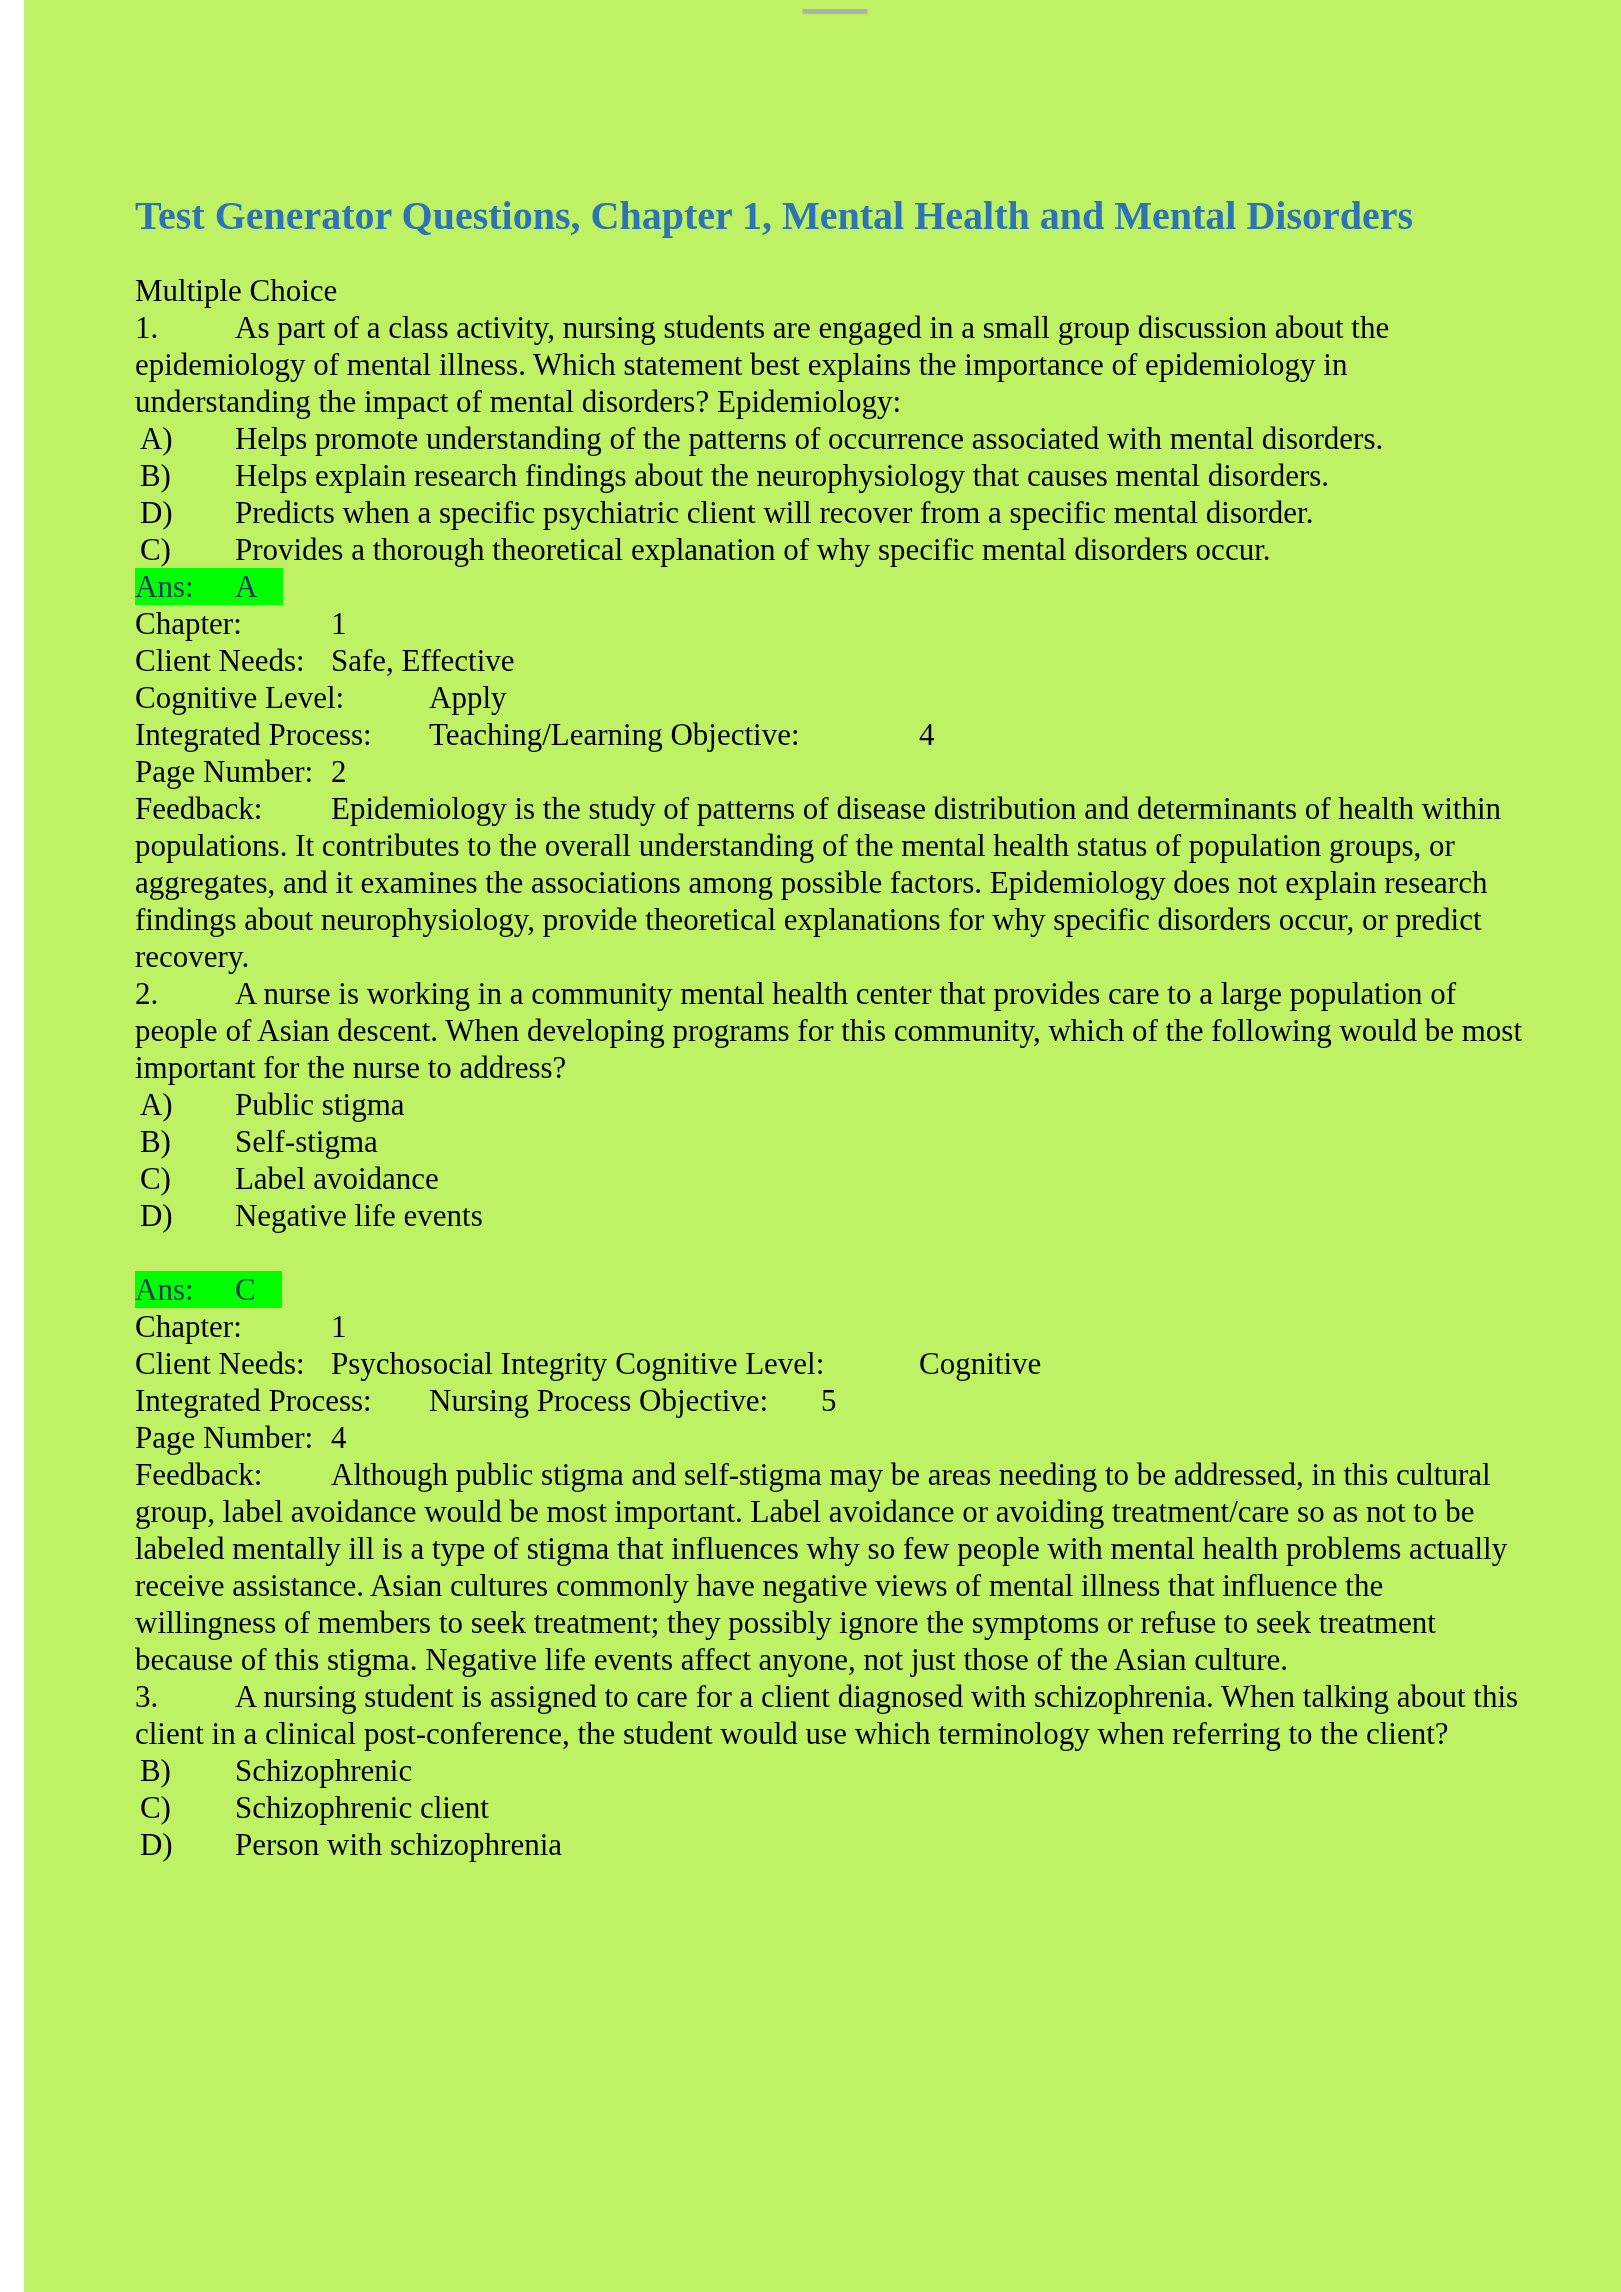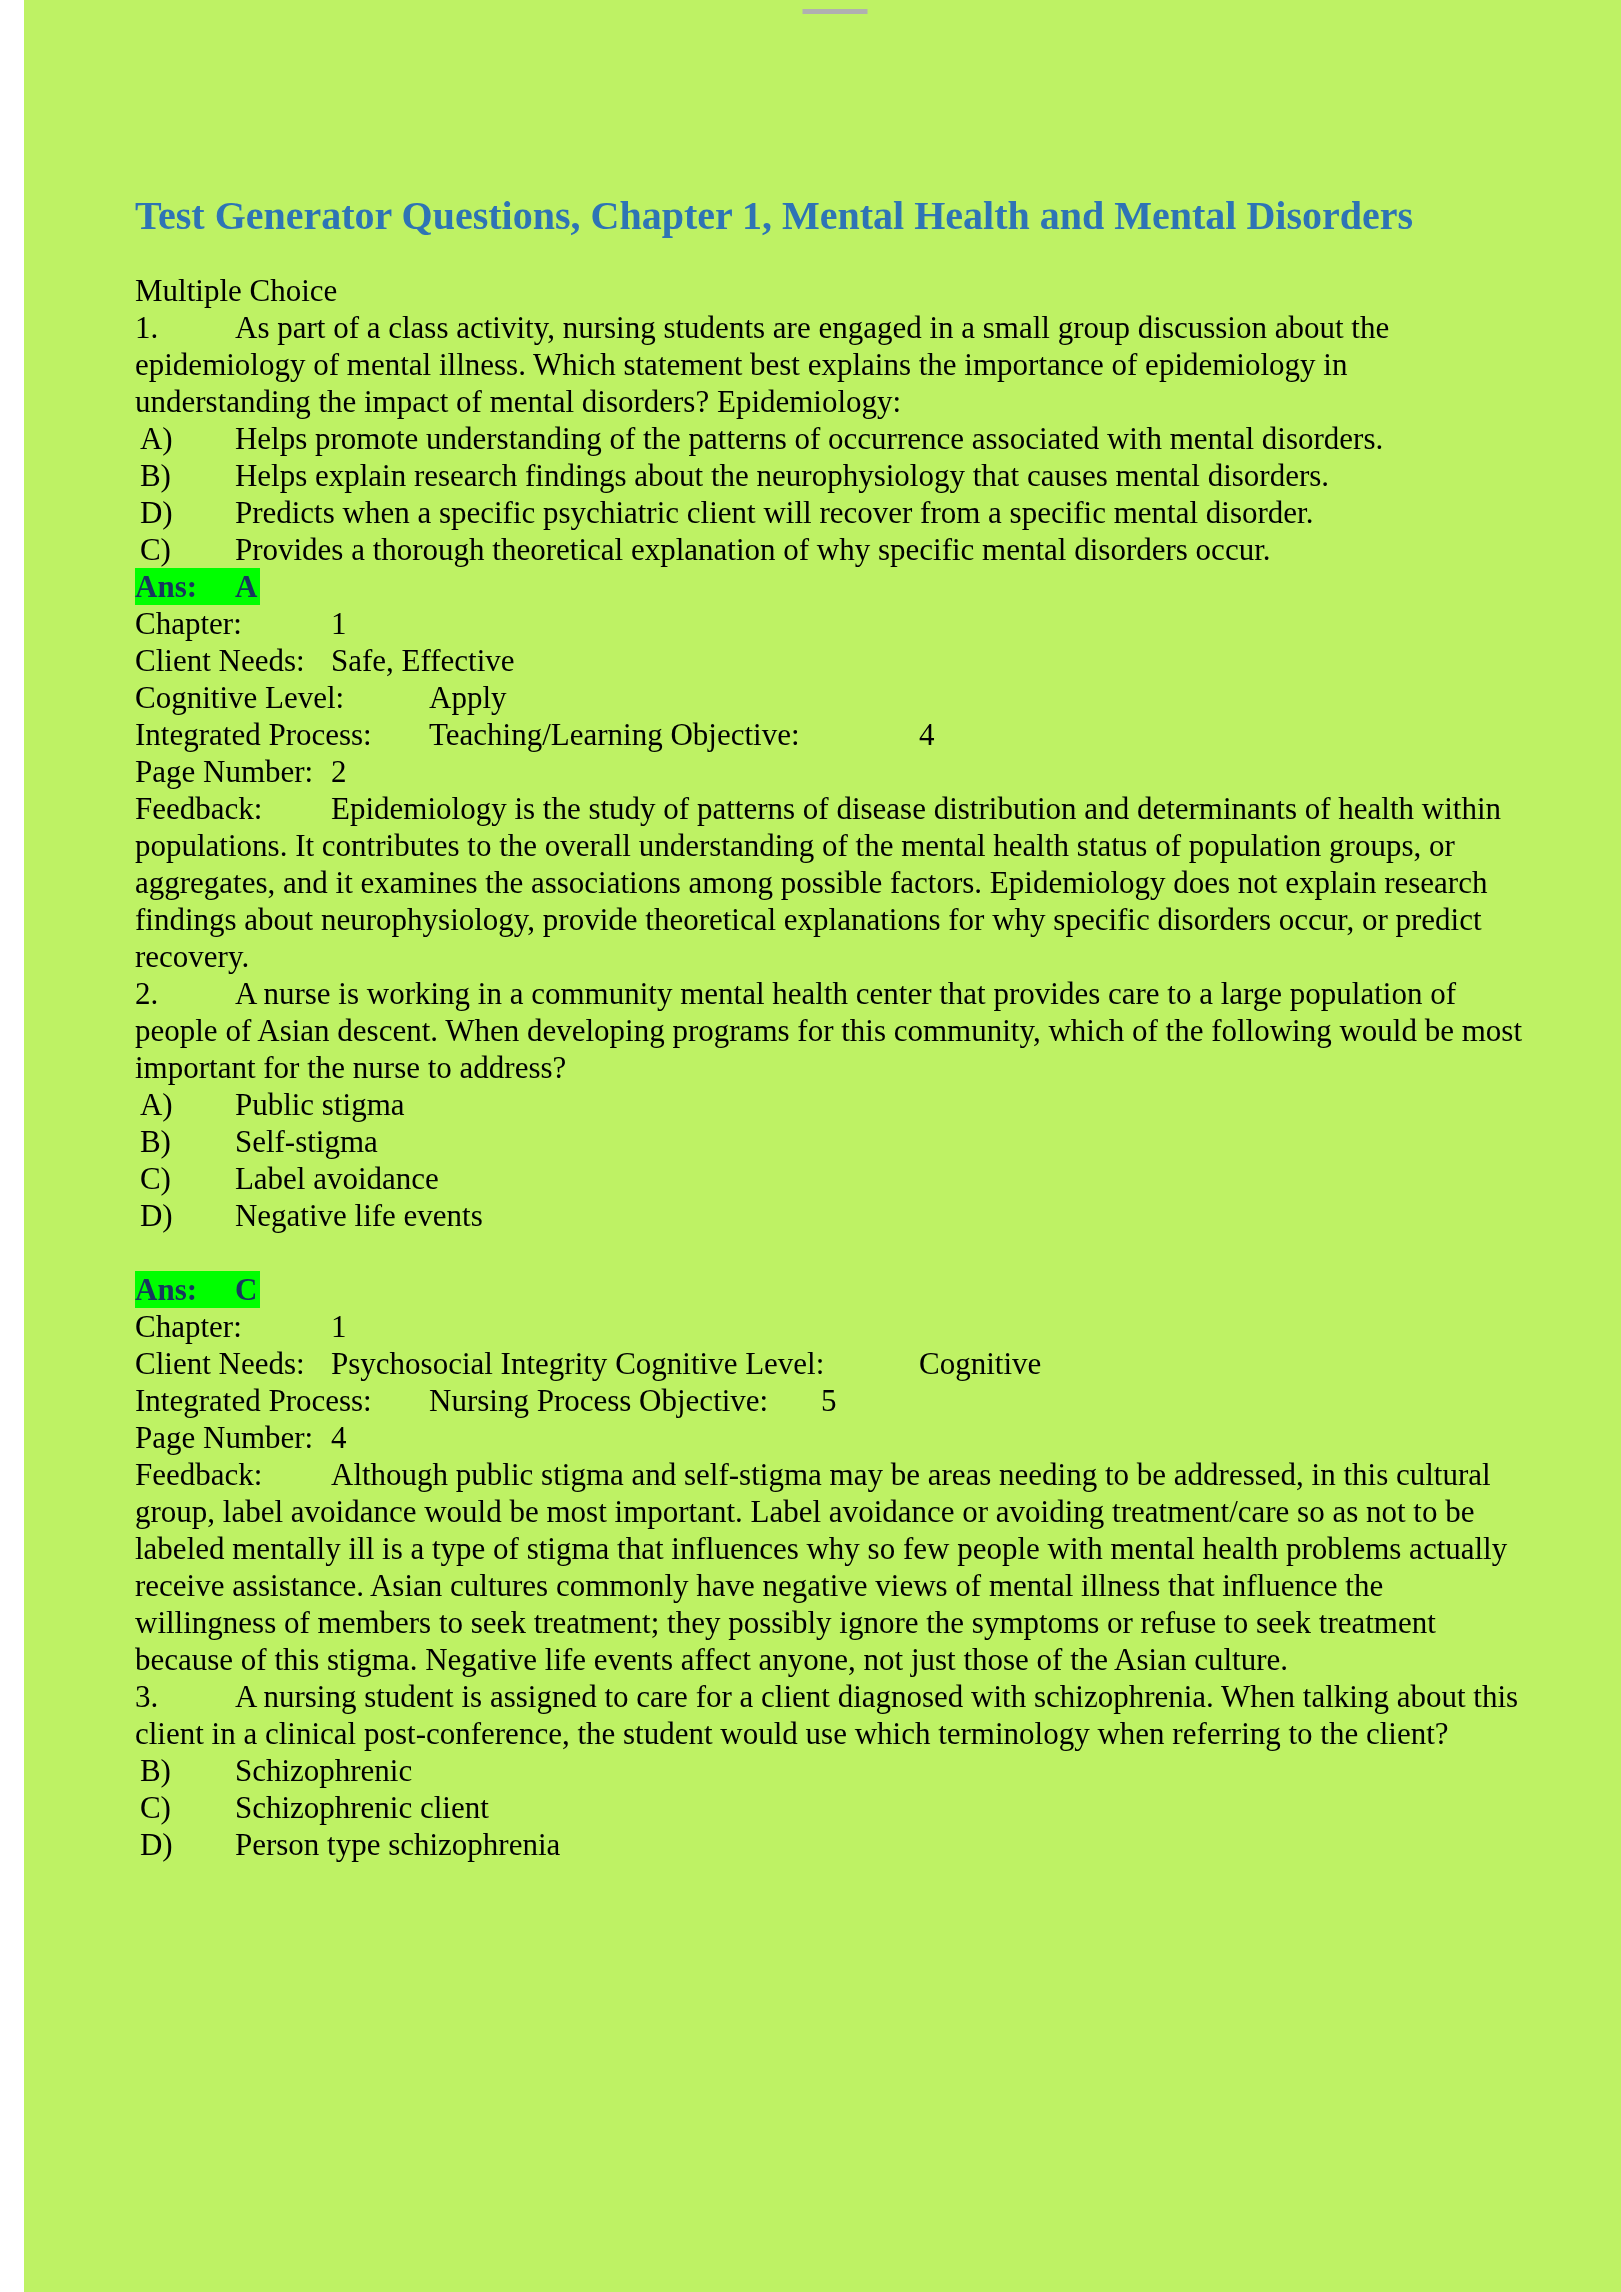--- a/index.html
+++ b/index.html
@@ -52,22 +52,22 @@
   }
   .lbl200 { display: inline-block; width: 196px; }
   .lbl300 { display: inline-block; width: 294px; }
   .grp400 { display: inline-block; width: 392px; }
   .grp500 { display: inline-block; width: 490px; }
   .grp600 { display: inline-block; width: 588px; }
   .ans {
     display: inline-block;
     background: var(--answer_highlight, #00FF00);
     color: var(--answer_text, #17375E);
-    font-weight: 700;
-    padding-right: 3px;
+    font-weight: 400;
+    padding-right: 26px;
   }
   .ans .ans-label {
     display: inline-block;
     width: 100px;
   }
   .blank { height: 37px; }
 </style>
 </head>
 <body>
 
@@ -110,17 +110,17 @@
     <p><span class="lbl200">Chapter:</span><span>1</span></p>
     <p><span class="lbl200">Client Needs:</span><span class="grp600"><span>Psychosocial Integrity</span> <span>Cognitive Level:</span></span><span>Cognitive</span></p>
     <p><span class="lbl300">Integrated Process:</span><span class="grp400"><span>Nursing Process</span> <span>Objective:</span></span><span>5</span></p>
     <p><span class="lbl200">Page Number:</span><span>4</span></p>
     <p><span class="lbl200">Feedback:</span><span>Although public stigma and self-stigma may be areas needing to be addressed, in this cultural group, label avoidance would be most important. Label avoidance or avoiding treatment/care so as not to be labeled mentally ill is a type of stigma that influences why so few people with mental health problems actually receive assistance. Asian cultures commonly have negative views of mental illness that influence the willingness of members to seek treatment; they possibly ignore the symptoms or refuse to seek treatment because of this stigma. Negative life events affect anyone, not just those of the Asian culture.</span></p>
 
     <p class="stem"><span class="num">3.</span><span>A nursing student is assigned to care for a client diagnosed with schizophrenia. When talking about this client in a clinical post-conference, the student would use which terminology when referring to the client?</span></p>
 
     <p class="opt"><span class="letter">B)</span><span>Schizophrenic</span></p>
     <p class="opt"><span class="letter">C)</span><span>Schizophrenic client</span></p>
-    <p class="opt"><span class="letter">D)</span><span>Person type schizophrenia</span></p>
+    <p class="opt"><span class="letter">D)</span><span>Person with schizophrenia</span></p>
 
   </div>
 </div>
 
 
 </body></html>

